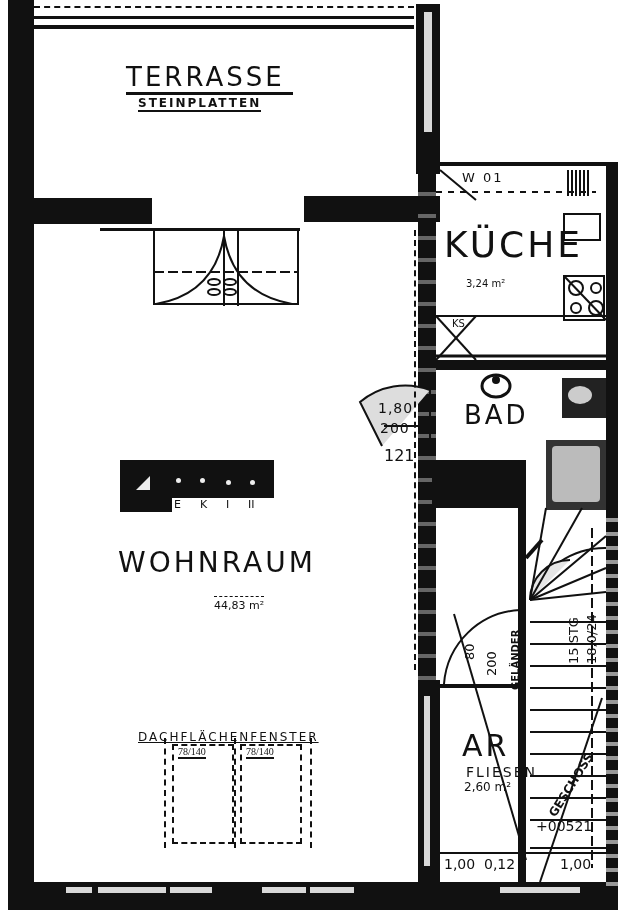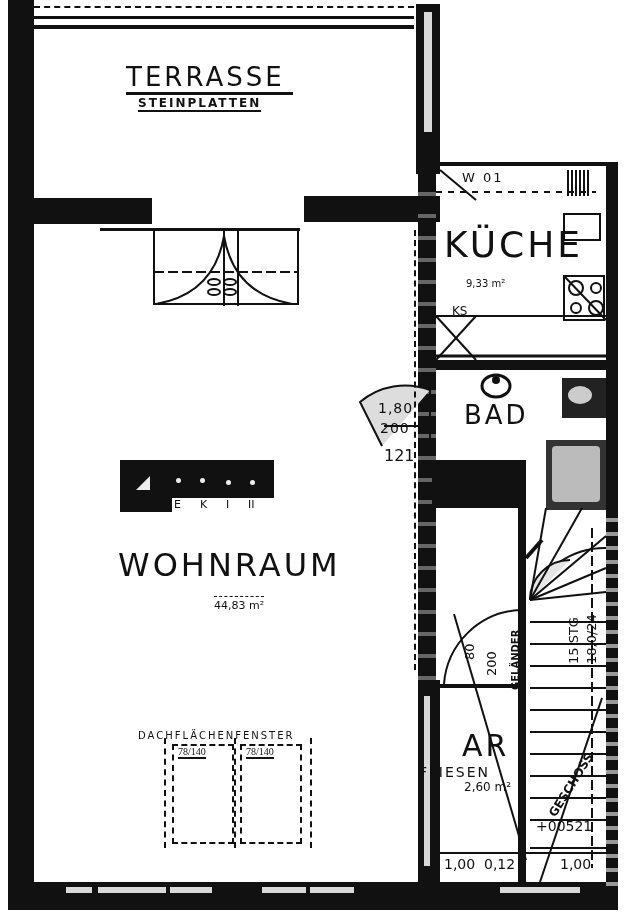--- a/index.html
+++ b/index.html
@@ -74,22 +74,22 @@
   <circle cx="140" cy="142" r="5" fill="none" stroke="#111" stroke-width="2"></circle>
   <circle cx="160" cy="142" r="7" fill="none" stroke="#111" stroke-width="2"></circle>
   <line x1="128" y1="110" x2="170" y2="154" stroke="#111" stroke-width="2"></line>
   <line x1="0" y1="150" x2="170" y2="150" stroke="#111" stroke-width="2"></line>
   <line x1="0" y1="150" x2="40" y2="194" stroke="#111" stroke-width="2"></line>
   <line x1="40" y1="150" x2="0" y2="194" stroke="#111" stroke-width="2"></line>
   <line x1="0" y1="190" x2="170" y2="190" stroke="#111" stroke-width="3"></line>
 </svg>
 <div class="label" style="left:462px;top:170px;font-size:13px;letter-spacing:2px;">W 01</div>
 <div class="label room-big" style="left:444px;top:224px;font-size:36px;">KÜCHE</div>
-<div class="label" style="left:466px;top:278px;font-size:10px;">9,33 m²</div>
-<div class="label" style="left:452px;top:304px;font-size:12px;">KS</div>
+<div class="label" style="left:466px;top:278px;font-size:10px;">3,24 m²</div>
+<div class="label" style="left:452px;top:318px;font-size:10px;">KS</div>
 
 <div class="wall" style="left:436px;top:360px;width:170px;height:10px;"></div>
 <div class="wall" style="left:432px;top:460px;width:94px;height:48px;"></div>
 <div class="wall" style="left:546px;top:440px;width:60px;height:70px;background:#333;"></div>
 <div class="abs" style="left:552px;top:446px;width:48px;height:56px;background:#bbb;border-radius:4px;"></div>
 <div class="wall" style="left:562px;top:378px;width:44px;height:40px;background:#222;"></div>
 <div class="abs" style="left:568px;top:386px;width:24px;height:18px;border-radius:50%;background:#ccc;"></div>
 <svg style="left:478px;top:372px;" width="40" height="34" viewBox="0 0 40 34">
   <ellipse cx="18" cy="14" rx="14" ry="11" fill="none" stroke="#111" stroke-width="3"></ellipse>
   <circle cx="18" cy="8" r="4" fill="#111"></circle>
@@ -112,24 +112,24 @@
 <div class="abs" style="left:176px;top:478px;width:5px;height:5px;background:#eee;border-radius:50%;"></div>
 <div class="abs" style="left:200px;top:478px;width:5px;height:5px;background:#eee;border-radius:50%;"></div>
 <div class="abs" style="left:226px;top:480px;width:5px;height:5px;background:#eee;border-radius:50%;"></div>
 <div class="abs" style="left:250px;top:480px;width:5px;height:5px;background:#eee;border-radius:50%;"></div>
 <div class="abs" style="left:172px;top:498px;width:102px;height:14px;background:#fff;"></div>
 <div class="label" style="left:174px;top:498px;font-size:11px;">E</div>
 <div class="label" style="left:200px;top:498px;font-size:11px;">K</div>
 <div class="label" style="left:226px;top:498px;font-size:11px;">I</div>
 <div class="label" style="left:248px;top:498px;font-size:11px;">II</div>
 
-<div class="label room-big" style="left:118px;top:546px;font-size:32px;">WOHNRAUM</div>
+<div class="label room-big" style="left:118px;top:546px;font-size:28px;">WOHNRAUM</div>
 <div class="label" style="left:214px;top:596px;font-size:11px;border-top:1px dashed #111;padding-top:2px;">44,83 m²</div>
 
-<div class="label" style="left:138px;top:730px;font-size:10px;letter-spacing:2px;">DACHFLÄCHENFENSTER</div>
+<div class="label" style="left:138px;top:730px;font-size:12px;letter-spacing:2px;text-decoration:underline;">DACHFLÄCHENFENSTER</div>
 <div class="abs" style="left:172px;top:744px;width:58px;height:96px;border:2px dashed #111;">
   <div class="label" style="left:4px;top:0;font-size:10px;border-bottom:2px solid #111;">78/140</div>
 </div>
 <div class="abs" style="left:240px;top:744px;width:58px;height:96px;border:2px dashed #111;">
   <div class="label" style="left:4px;top:0;font-size:10px;border-bottom:2px solid #111;">78/140</div>
 </div>
 <div class="dash-v" style="left:164px;top:738px;height:110px;"></div>
 <div class="dash-v" style="left:234px;top:738px;height:110px;"></div>
 <div class="dash-v" style="left:310px;top:738px;height:110px;"></div>
 
@@ -137,21 +137,21 @@
 <div class="wall-light" style="left:424px;top:696px;width:6px;height:170px;"></div>
 <div class="thin" style="left:440px;top:684px;width:80px;height:4px;"></div>
 <div class="thin" style="left:518px;top:500px;width:8px;height:382px;"></div>
 <svg style="left:440px;top:600px;" width="80" height="90" viewBox="0 0 80 90">
   <path d="M4 84 A 80 80 0 0 1 80 10" fill="none" stroke="#111" stroke-width="2"></path>
   <line x1="14" y1="14" x2="86" y2="260" stroke="#111" stroke-width="2"></line>
 </svg>
 <div class="label" style="left:462px;top:660px;font-size:13px;transform:rotate(-90deg);transform-origin:left top;">80</div>
 <div class="label" style="left:484px;top:676px;font-size:13px;transform:rotate(-90deg);transform-origin:left top;">200</div>
 <div class="label room-big" style="left:462px;top:728px;font-size:30px;">AR</div>
-<div class="label" style="left:419px;top:764px;font-size:14px;letter-spacing:2px;">FLIESEN</div>
+<div class="label" style="left:466px;top:764px;font-size:14px;letter-spacing:2px;">FLIESEN</div>
 <div class="label" style="left:464px;top:780px;font-size:12px;">2,60 m²</div>
 
 <svg style="left:526px;top:508px;" width="82" height="374" viewBox="0 0 82 374">
   <path d="M4 92 A 80 80 0 0 1 80 40" fill="none" stroke="#111" stroke-width="2"></path>
   <path d="M4 92 A 40 40 0 0 1 44 52" fill="#e6e6e6" stroke="#111" stroke-width="2"></path>
   <line x1="4" y1="92" x2="20" y2="0" stroke="#111" stroke-width="2"></line>
   <line x1="4" y1="92" x2="56" y2="0" stroke="#111" stroke-width="2"></line>
   <line x1="4" y1="92" x2="80" y2="28" stroke="#111" stroke-width="2"></line>
   <line x1="4" y1="92" x2="80" y2="60" stroke="#111" stroke-width="2"></line>
   <line x1="4" y1="92" x2="80" y2="84" stroke="#111" stroke-width="2"></line>

